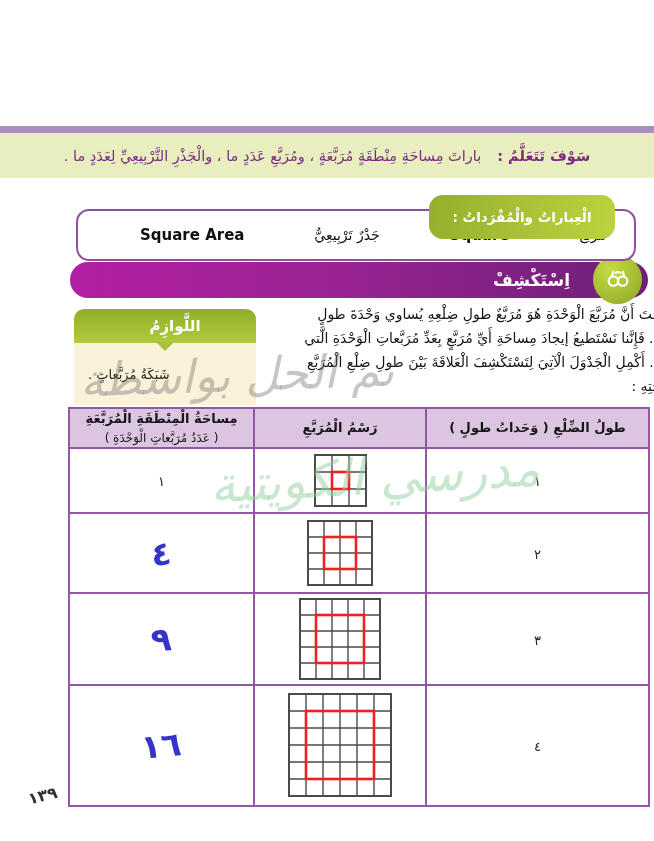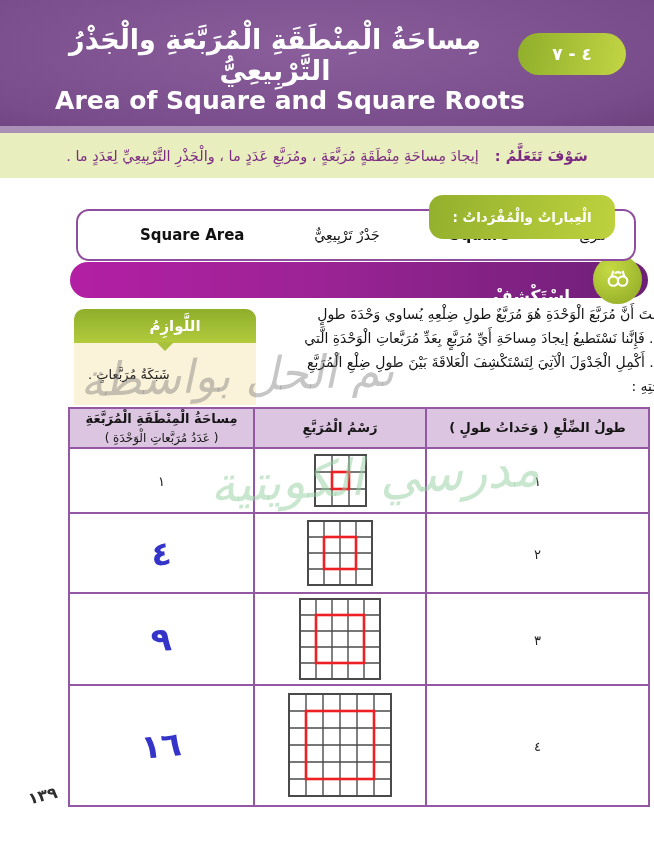--- a/index.html
+++ b/index.html
@@ -47,21 +47,21 @@
   }
   .vocab-ar{font-size:14px;color:#111;}
   .vocab-en{font-size:15px;font-weight:bold;color:#111;direction:ltr;}
   
   .explore{
     position:absolute;top:262px;left:70px;width:578px;height:36px;border-radius:18px;
     background:linear-gradient(to right,#b31fa4 0%,#9a2394 45%,#6d2077 100%);
   }
   .explore-label{
     position:absolute;top:0;right:78px;height:36px;display:flex;align-items:center;
-    color:#fff;font-weight:bold;font-size:17px;direction:rtl;margin-top:16px;
+    color:#fff;font-weight:bold;font-size:17px;direction:rtl;
   }
   .explore-circle{
     position:absolute;top:-7px;right:6px;width:49px;height:49px;border-radius:50%;
     background:radial-gradient(circle at 35% 30%,#c6da43,#97b12a 80%);
     display:flex;align-items:center;justify-content:center;
   }
   
   .intro{
     position:absolute;top:302px;left:256px;width:392px;direction:rtl;text-align:right;
     font-size:14px;line-height:1.72;color:#141414;margin-left:44px;
@@ -108,30 +108,25 @@
   .page-num{
     position:absolute;top:786px;left:28px;font-size:16px;font-weight:bold;color:#2e2e2e;
     transform:rotate(-14deg);direction:rtl;
   }
 </style>
 </head>
 <body>
 
 <div class="page">
 
-  <div class="hdr">
-    <div class="title-ar">مِساحَةُ الْمِنْطَقَةِ الْمُرَبَّعَةِ والْجَذْرُ التَّرْبِيعِيُّ</div>
-    <div class="title-en">Area of Square and Square Roots</div>
-    <div class="lesson-badge">٤ - ٧</div>
-  </div>
   <div class="hdr-strip"></div>
 
   <div class="learn">
     <b>سَوْفَ تَتَعَلَّمُ :</b>
-    <span>إيجادَ مِساحَةِ مِنْطَقَةٍ مُرَبَّعَةٍ ، ومُرَبَّعِ عَدَدٍ ما ، والْجَذْرِ التَّرْبِيعِيِّ لِعَدَدٍ ما .</span>
+    <span>باراتَ مِساحَةِ مِنْطَقَةٍ مُرَبَّعَةٍ ، ومُرَبَّعِ عَدَدٍ ما ، والْجَذْرِ التَّرْبِيعِيِّ لِعَدَدٍ ما .</span>
   </div>
 
   <div class="vocab-tab">الْعِباراتُ والْمُفْرَداتُ :</div>
   <div class="vocab-box">
     <span class="vocab-ar">مُرَبَّعٌ</span>
     <span class="vocab-en">Square</span>
     <span class="vocab-ar">جَذْرٌ تَرْبِيعِيٌّ</span>
     <span class="vocab-en">Square Area</span>
   </div>
 

